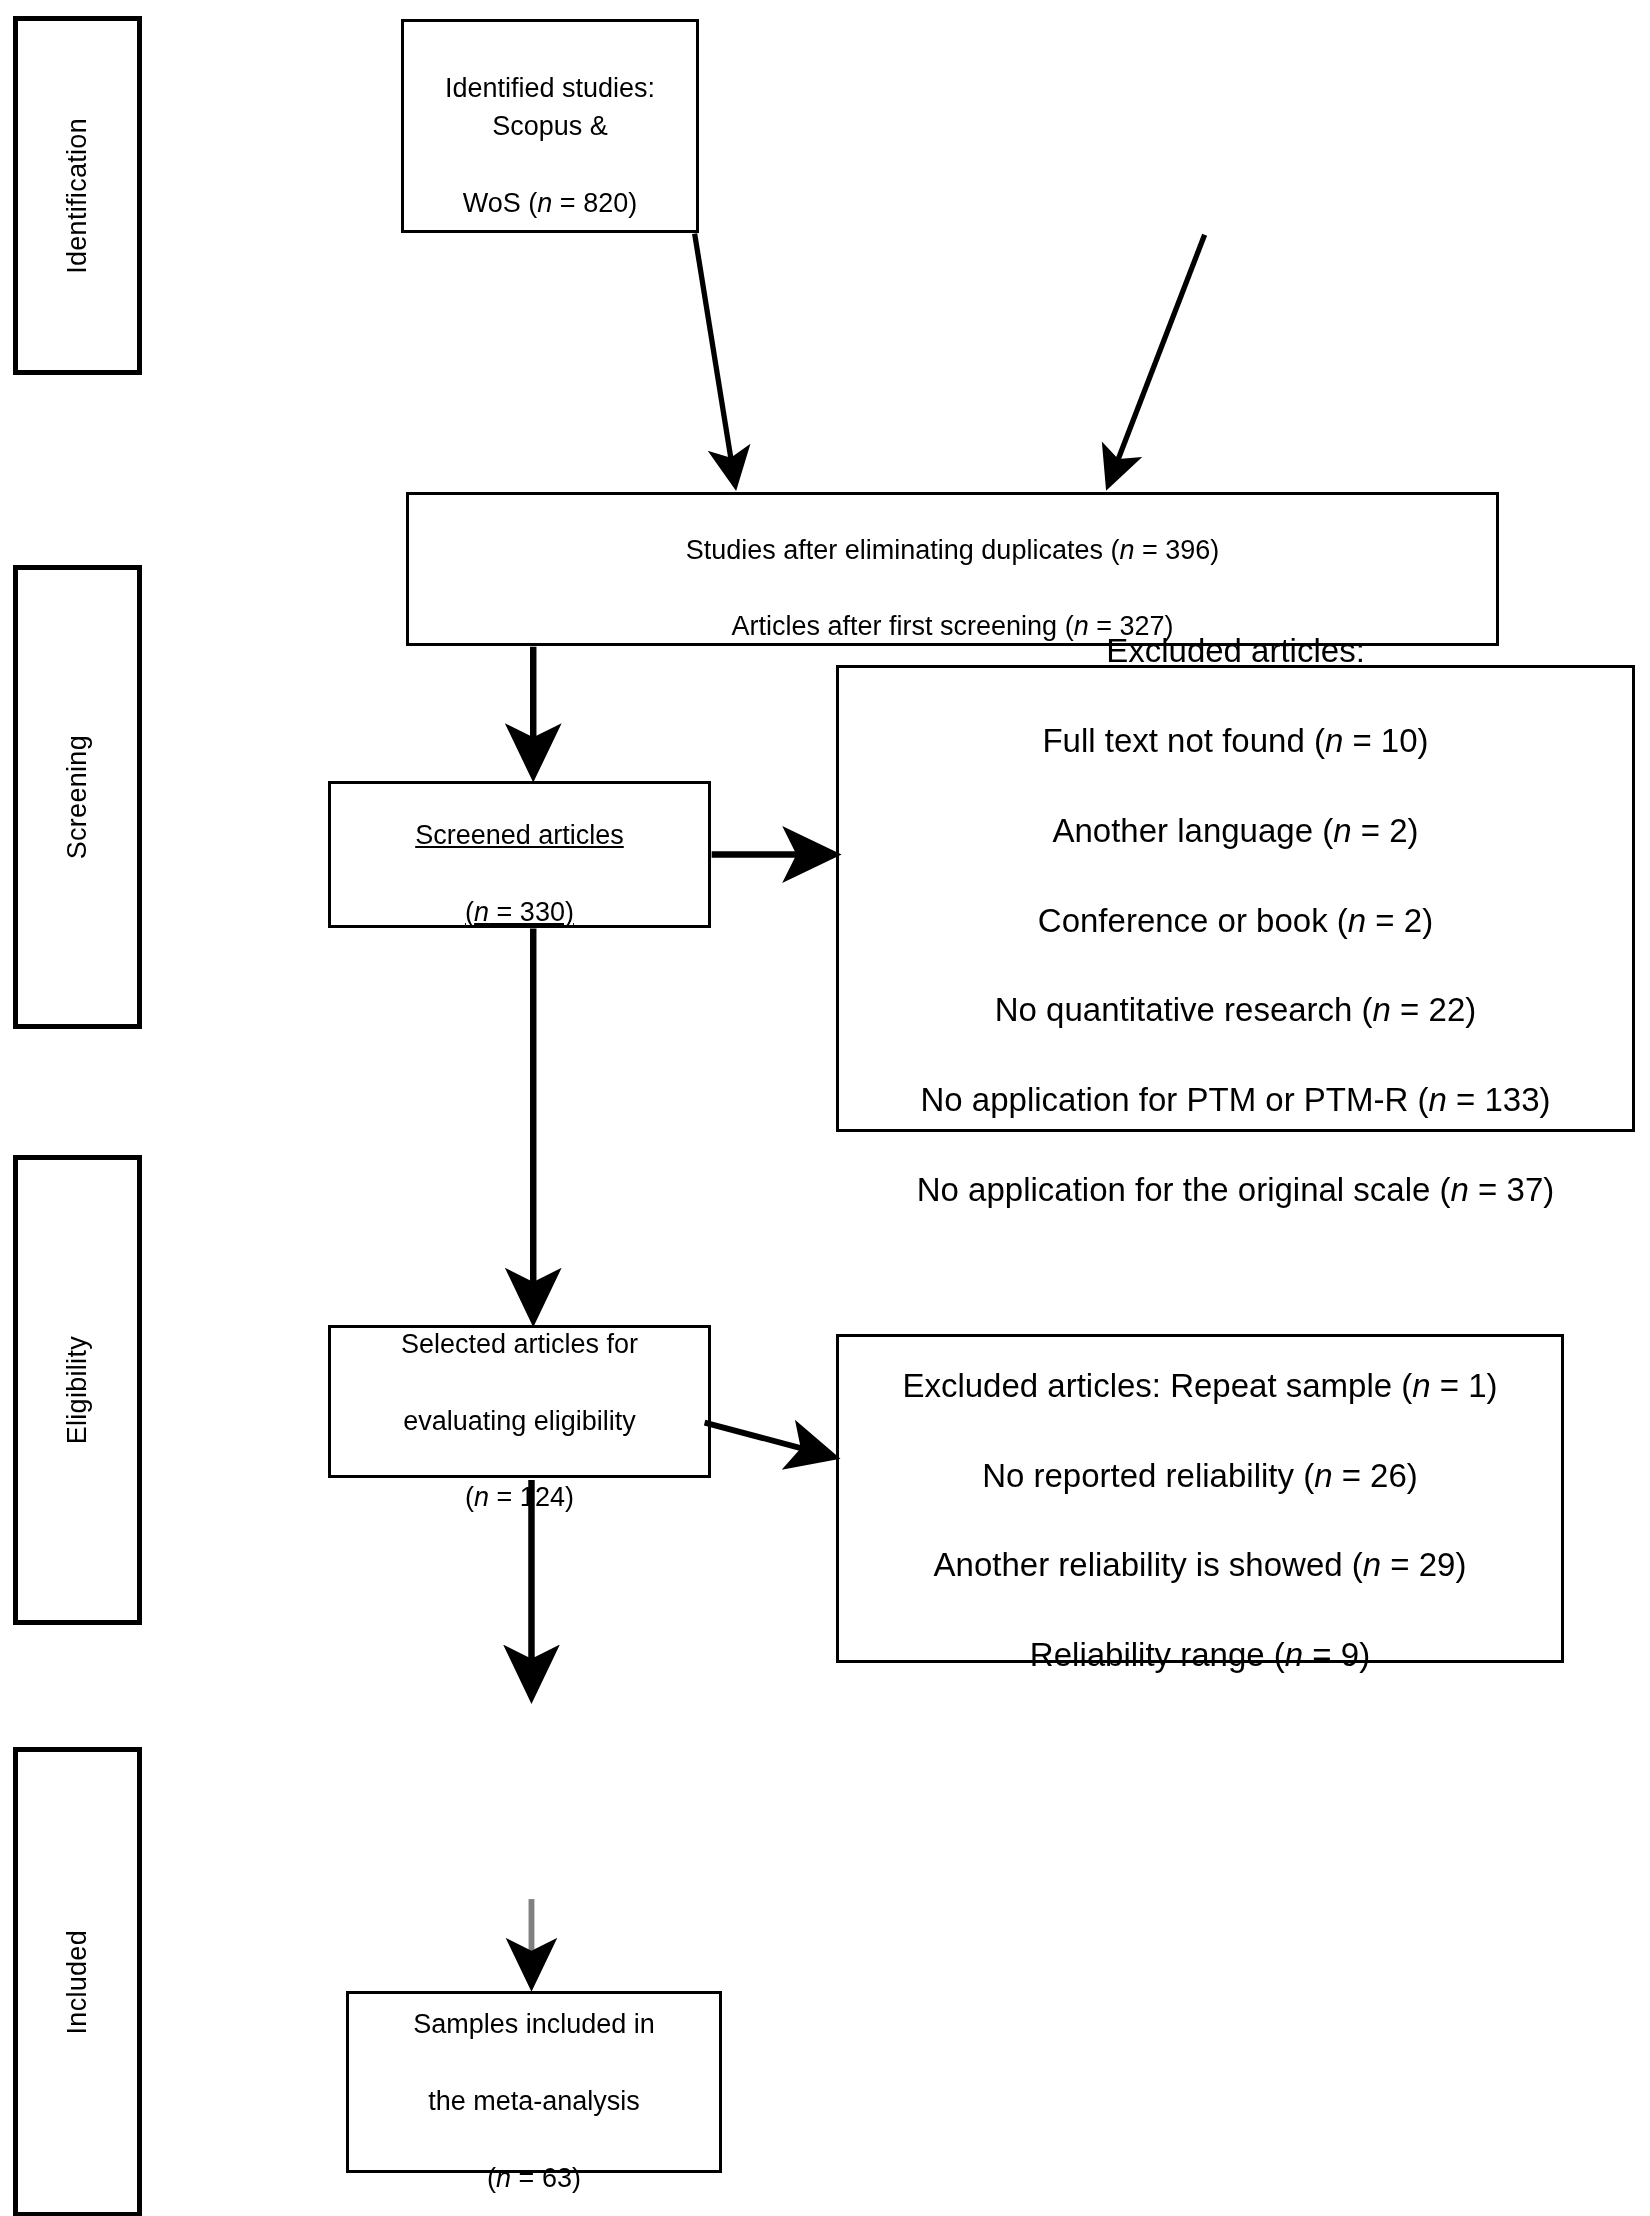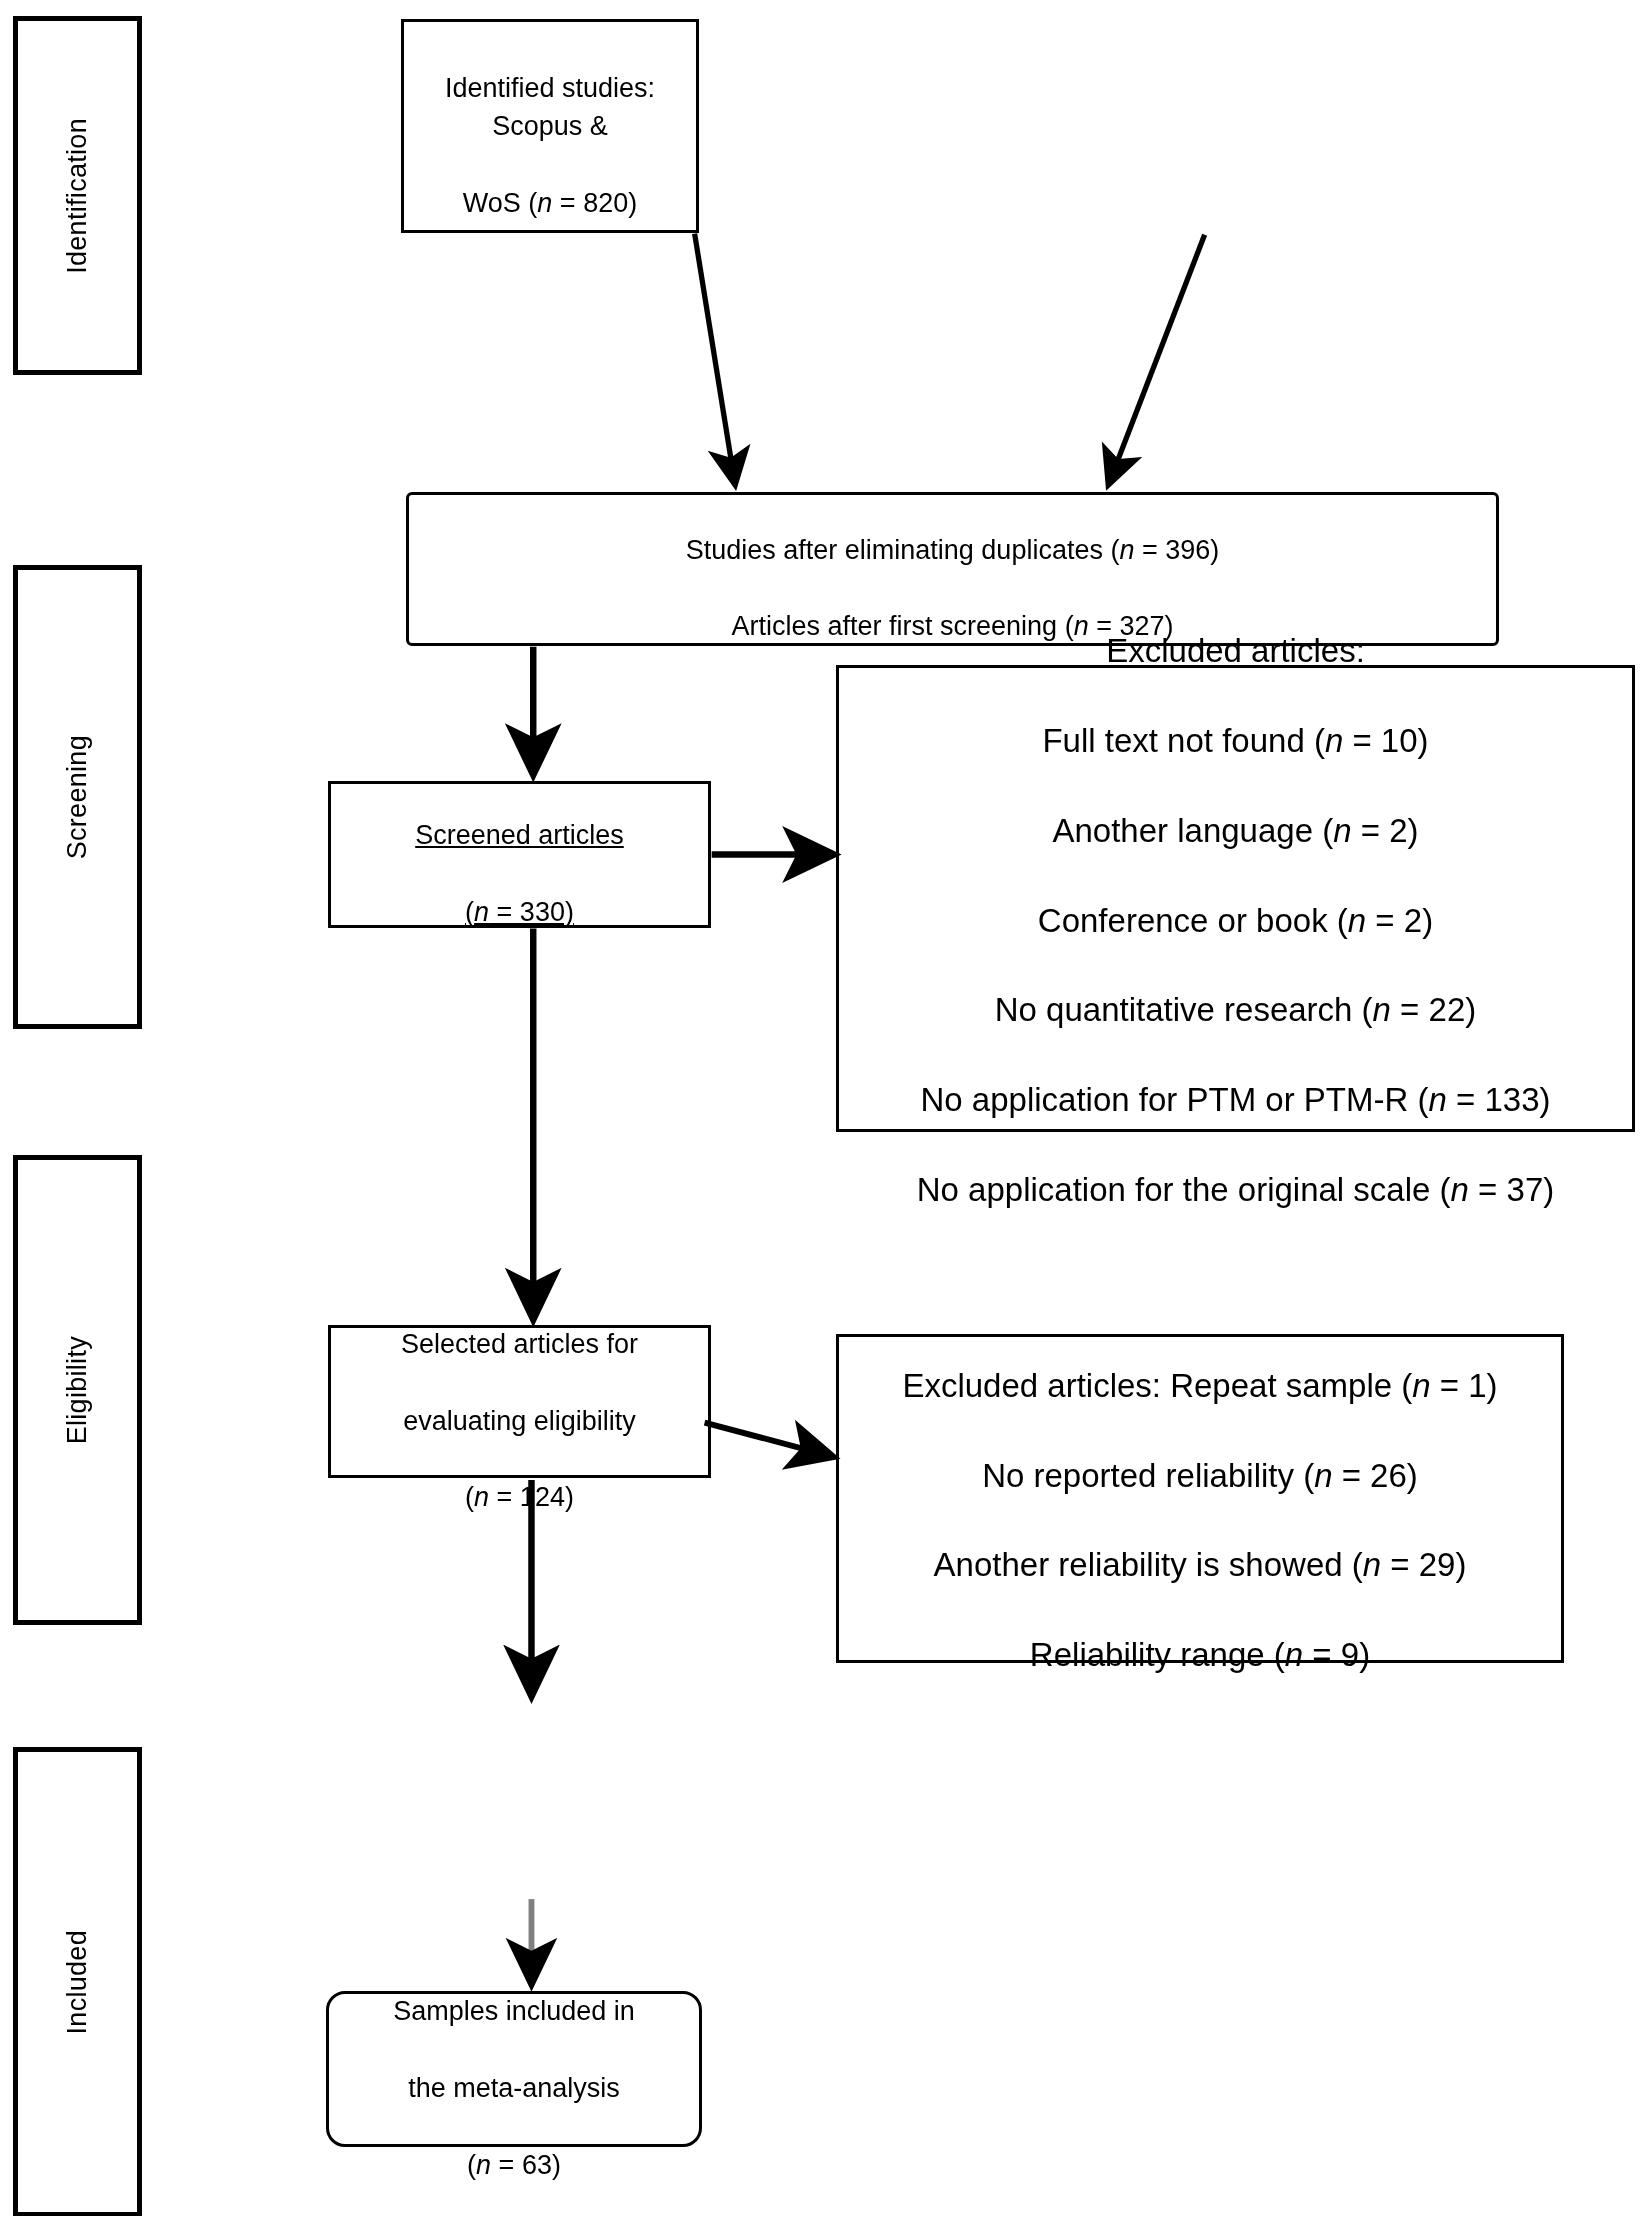--- a/index.html
+++ b/index.html
@@ -93,21 +93,21 @@
   </div>
 
   <div class="flow-box" style="left:361px; top:19.4px; width:298px; height:214px;margin-left:40px;">
     <div class="flow-text">
       <span>Identified studies: Scopus &amp;</span><br>
       <span>WoS (</span><i>n</i><span> = 820)</span>
     </div>
   </div>
 
 
-  <div class="flow-box" style="left:406px; top:492px; width:1093px; height:154px;border-radius:6px;">
+  <div class="flow-box" style="left:406px; top:492px; width:1093px; height:154px;">
     <div class="flow-text">
       <span>Studies after eliminating duplicates (</span><i>n</i><span> = 396)</span><br>
       <span>Articles after first screening (</span><i>n</i><span> = 327)</span>
     </div>
   </div>
 
   <div class="flow-box" style="left:328px; top:781px; width:383px; height:147px;text-decoration:underline;">
     <div class="flow-text">
       <span>Screened articles</span><br>
       <span>(</span><i>n</i><span> = 330)</span>
@@ -137,21 +137,21 @@
   <div class="flow-box" style="left:836px; top:1334px; width:728px; height:329px;justify-content:center;">
     <div class="flow-text big">
       <span>Excluded articles: Repeat sample (</span><i>n</i><span> = 1)</span><br>
       <span>No reported reliability (</span><i>n</i><span> = 26)</span><br>
       <span>Another reliability is showed (</span><i>n</i><span> = 29)</span><br>
       <span>Reliability range (</span><i>n</i><span> = 9)</span>
     </div>
   </div>
 
 
-  <div class="flow-box" style="left:326px; top:1991px; width:376px; height:156px;border-radius:19px;">
+  <div class="flow-box" style="left:346px; top:1991px; width:376px; height:182px;">
     <div class="flow-text">
       <span>Samples included in</span><br>
       <span>the meta-analysis</span><br>
       <span>(</span><i>n</i><span> = 63)</span>
     </div>
   </div>
 
   <svg id="connectors" viewBox="0 0 2812 3776">
     <defs>
       <marker id="ah-black" markerWidth="9" markerHeight="9" refX="7.2" refY="4.5" orient="auto" markerUnits="strokeWidth">

